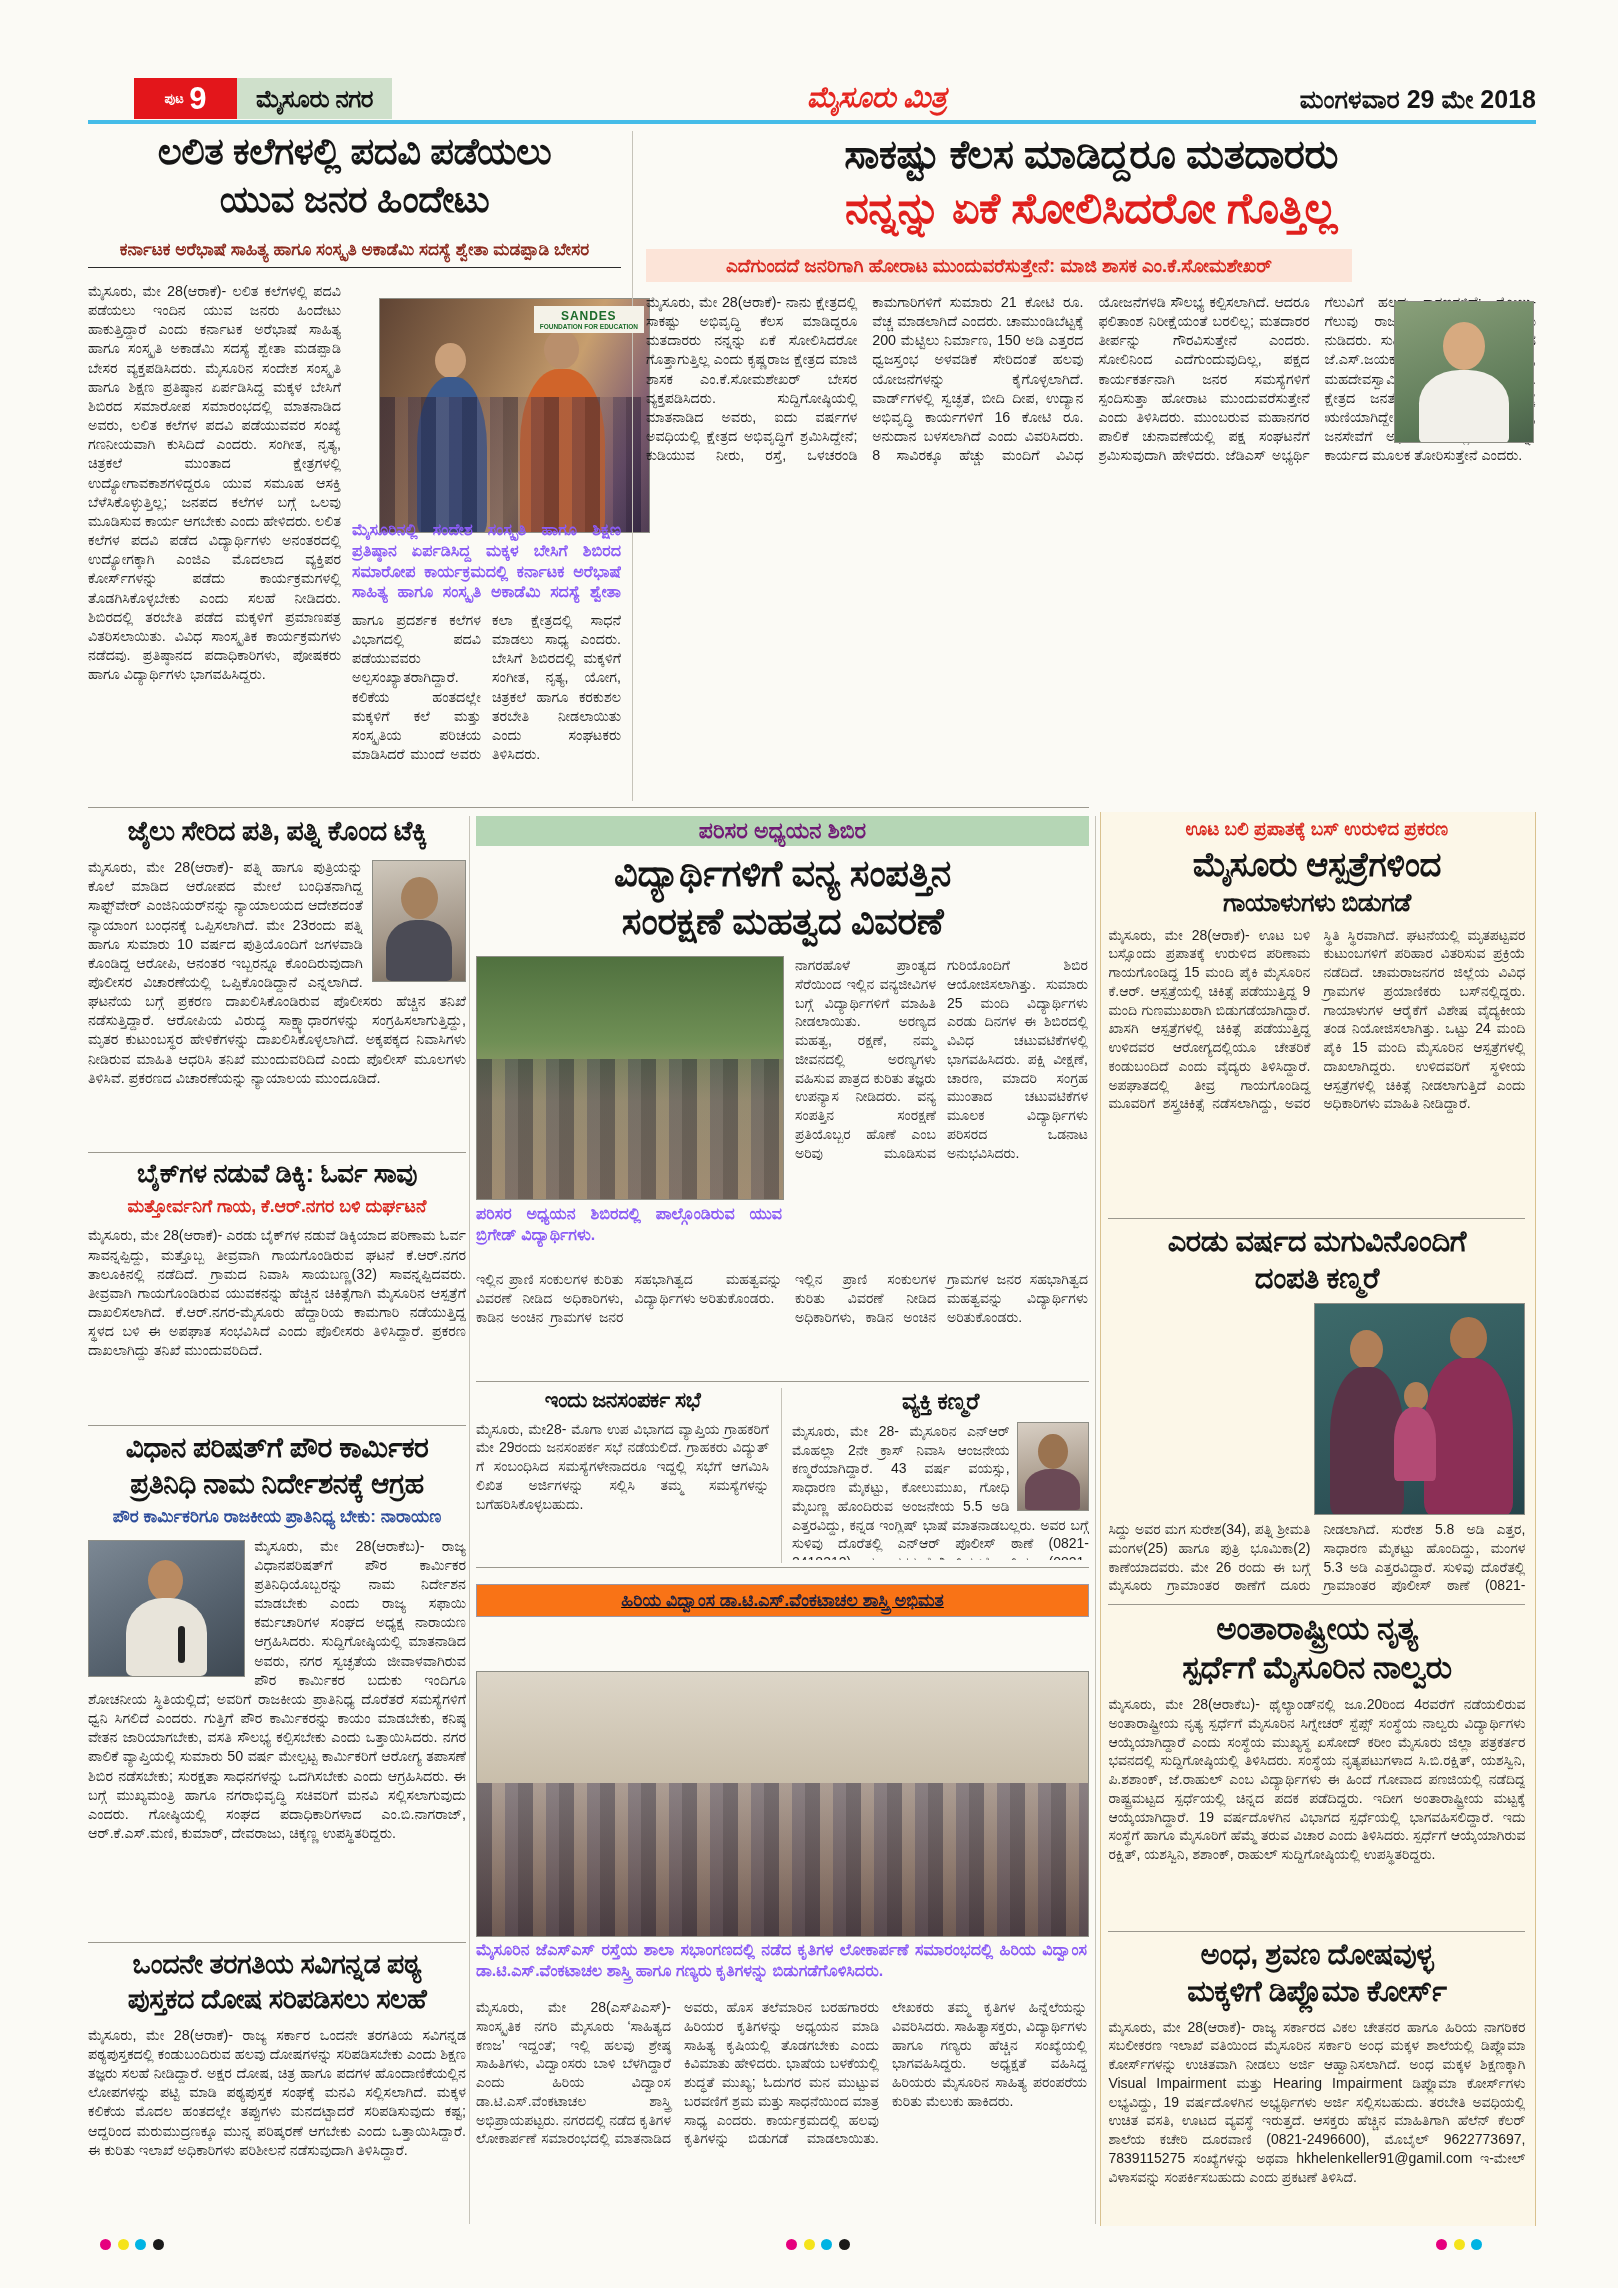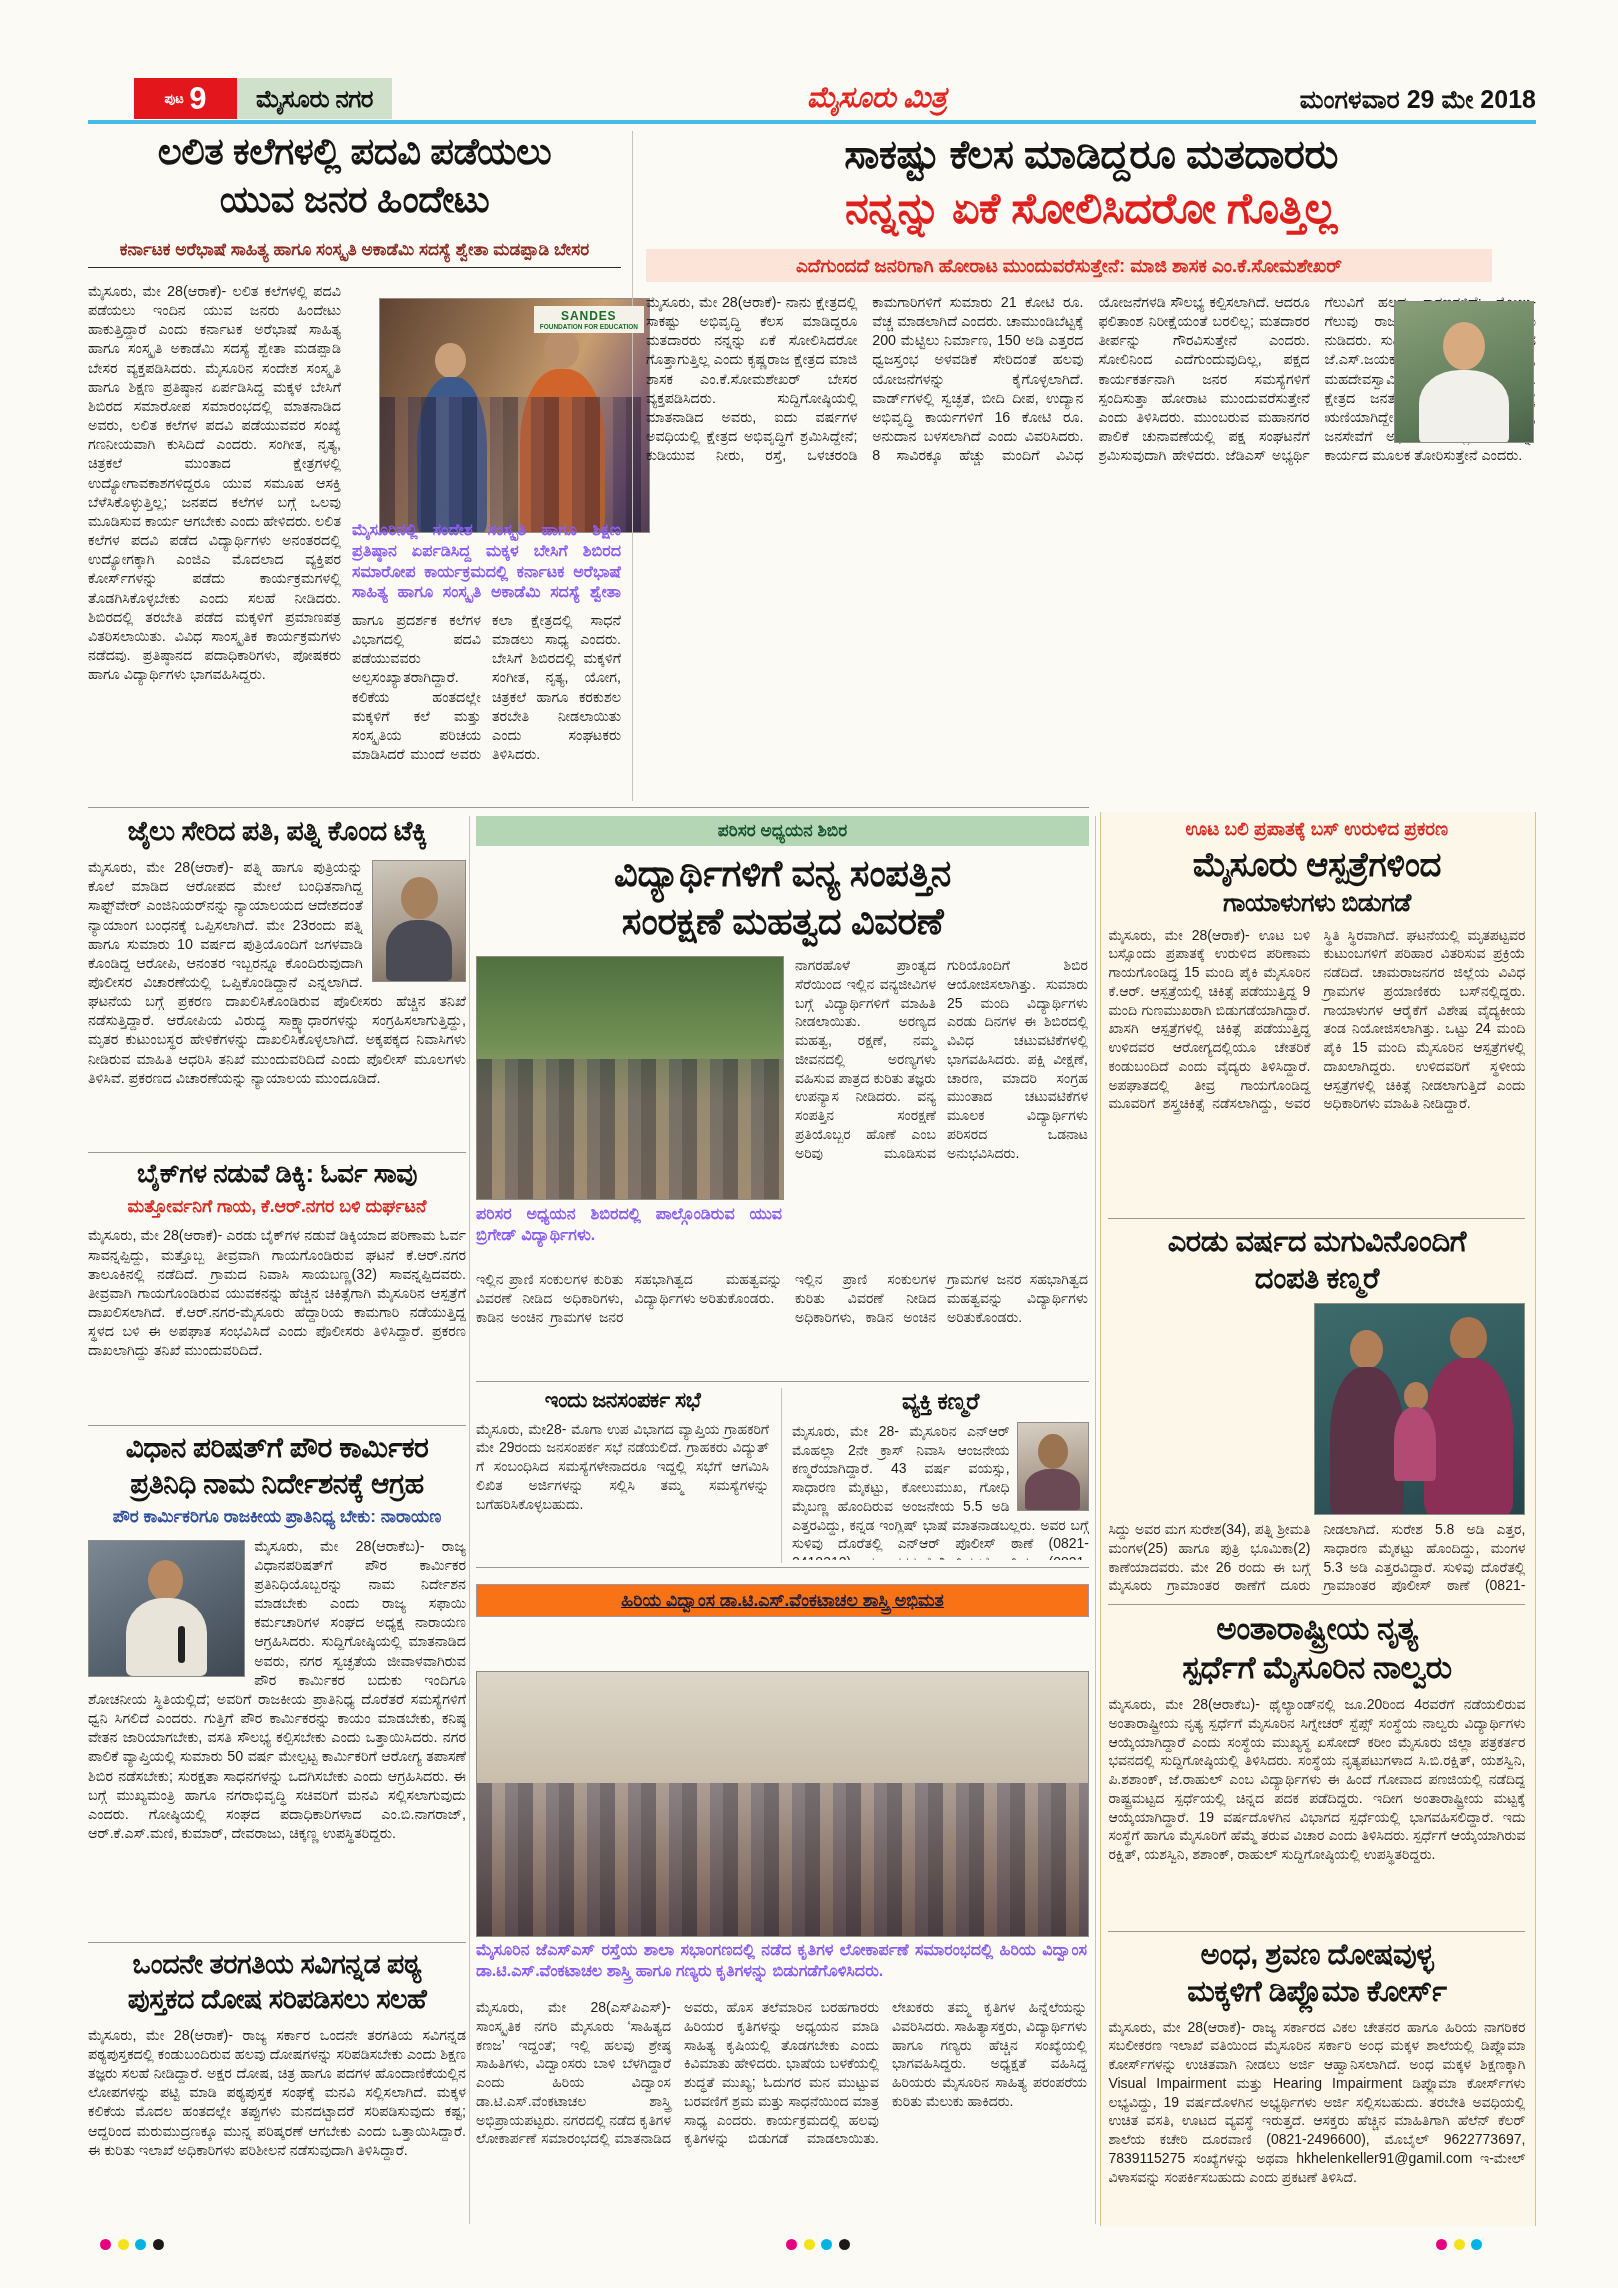--- a/index.html
+++ b/index.html
@@ -56,21 +56,21 @@
     </div>
     <div class="abs cap" style="left:264px;top:389px;width:269px;height:85px;">ಮೈಸೂರಿನಲ್ಲಿ ಸಂದೇಶ ಸಂಸ್ಕೃತಿ ಹಾಗೂ ಶಿಕ್ಷಣ ಪ್ರತಿಷ್ಠಾನ ಏರ್ಪಡಿಸಿದ್ದ ಮಕ್ಕಳ ಬೇಸಿಗೆ ಶಿಬಿರದ ಸಮಾರೋಪ ಕಾರ್ಯಕ್ರಮದಲ್ಲಿ ಕರ್ನಾಟಕ ಅರೆಭಾಷೆ ಸಾಹಿತ್ಯ ಹಾಗೂ ಸಂಸ್ಕೃತಿ ಅಕಾಡೆಮಿ ಸದಸ್ಯೆ ಶ್ವೇತಾ ಮಡಪ್ಪಾಡಿ ತರಬೇತಿ ಪಡೆದ ವಿದ್ಯಾರ್ಥಿಗಳಿಗೆ ಪ್ರಮಾಣಪತ್ರಗಳನ್ನು ವಿತರಿಸಿದರು.</div>
     <div class="abs body-text" style="left:264px;top:480px;width:269px;height:188px;column-count:2;column-gap:11px;">ಹಾಗೂ ಪ್ರದರ್ಶಕ ಕಲೆಗಳ ವಿಭಾಗದಲ್ಲಿ ಪದವಿ ಪಡೆಯುವವರು ಅಲ್ಪಸಂಖ್ಯಾತರಾಗಿದ್ದಾರೆ. ಕಲಿಕೆಯ ಹಂತದಲ್ಲೇ ಮಕ್ಕಳಿಗೆ ಕಲೆ ಮತ್ತು ಸಂಸ್ಕೃತಿಯ ಪರಿಚಯ ಮಾಡಿಸಿದರೆ ಮುಂದೆ ಅವರು ಕಲಾ ಕ್ಷೇತ್ರದಲ್ಲಿ ಸಾಧನೆ ಮಾಡಲು ಸಾಧ್ಯ ಎಂದರು. ಬೇಸಿಗೆ ಶಿಬಿರದಲ್ಲಿ ಮಕ್ಕಳಿಗೆ ಸಂಗೀತ, ನೃತ್ಯ, ಯೋಗ, ಚಿತ್ರಕಲೆ ಹಾಗೂ ಕರಕುಶಲ ತರಬೇತಿ ನೀಡಲಾಯಿತು ಎಂದು ಸಂಘಟಕರು ತಿಳಿಸಿದರು.</div>
   </div>
 
   <div class="abs vline" style="left:632px;top:131px;height:670px;"></div>
 
   <div class="abs" style="left:646px;top:131px;width:890px;height:670px;">
     <div class="hl center" style="font-size:40px;">ಸಾಕಷ್ಟು ಕೆಲಸ ಮಾಡಿದ್ದರೂ ಮತದಾರರು</div>
     <div class="hl center" style="font-size:43px;color:#e0201d;margin-top:7.4px;">ನನ್ನನ್ನು ಏಕೆ ಸೋಲಿಸಿದರೋ ಗೊತ್ತಿಲ್ಲ</div>
-    <div class="abs" style="left:0;top:118px;width:846px;height:33px;background:#fce4d8;display:flex;align-items:center;justify-content:center;">
+    <div class="abs" style="left:0;top:118px;width:706px;height:33px;background:#fce4d8;display:flex;align-items:center;justify-content:center;">
       <span class="kicker-red" style="font-size:18.5px;">ಎದೆಗುಂದದೆ ಜನರಿಗಾಗಿ ಹೋರಾಟ ಮುಂದುವರೆಸುತ್ತೇನೆ: ಮಾಜಿ ಶಾಸಕ ಎಂ.ಕೆ.ಸೋಮಶೇಖರ್</span>
     </div>
     <div class="abs body-text" style="left:0;top:162px;width:890px;height:506px;column-count:4;column-gap:14.8px;">ಮೈಸೂರು, ಮೇ 28(ಆರಾಕೆ)- ನಾನು ಕ್ಷೇತ್ರದಲ್ಲಿ ಸಾಕಷ್ಟು ಅಭಿವೃದ್ಧಿ ಕೆಲಸ ಮಾಡಿದ್ದರೂ ಮತದಾರರು ನನ್ನನ್ನು ಏಕೆ ಸೋಲಿಸಿದರೋ ಗೊತ್ತಾಗುತ್ತಿಲ್ಲ ಎಂದು ಕೃಷ್ಣರಾಜ ಕ್ಷೇತ್ರದ ಮಾಜಿ ಶಾಸಕ ಎಂ.ಕೆ.ಸೋಮಶೇಖರ್ ಬೇಸರ ವ್ಯಕ್ತಪಡಿಸಿದರು. ಸುದ್ದಿಗೋಷ್ಠಿಯಲ್ಲಿ ಮಾತನಾಡಿದ ಅವರು, ಐದು ವರ್ಷಗಳ ಅವಧಿಯಲ್ಲಿ ಕ್ಷೇತ್ರದ ಅಭಿವೃದ್ಧಿಗೆ ಶ್ರಮಿಸಿದ್ದೇನೆ; ಕುಡಿಯುವ ನೀರು, ರಸ್ತೆ, ಒಳಚರಂಡಿ ಕಾಮಗಾರಿಗಳಿಗೆ ಸುಮಾರು 21 ಕೋಟಿ ರೂ. ವೆಚ್ಚ ಮಾಡಲಾಗಿದೆ ಎಂದರು. ಚಾಮುಂಡಿಬೆಟ್ಟಕ್ಕೆ 200 ಮೆಟ್ಟಿಲು ನಿರ್ಮಾಣ, 150 ಅಡಿ ಎತ್ತರದ ಧ್ವಜಸ್ತಂಭ ಅಳವಡಿಕೆ ಸೇರಿದಂತೆ ಹಲವು ಯೋಜನೆಗಳನ್ನು ಕೈಗೊಳ್ಳಲಾಗಿದೆ. ವಾರ್ಡ್‌ಗಳಲ್ಲಿ ಸ್ವಚ್ಛತೆ, ಬೀದಿ ದೀಪ, ಉದ್ಯಾನ ಅಭಿವೃದ್ಧಿ ಕಾರ್ಯಗಳಿಗೆ 16 ಕೋಟಿ ರೂ. ಅನುದಾನ ಬಳಸಲಾಗಿದೆ ಎಂದು ವಿವರಿಸಿದರು. 8 ಸಾವಿರಕ್ಕೂ ಹೆಚ್ಚು ಮಂದಿಗೆ ವಿವಿಧ ಯೋಜನೆಗಳಡಿ ಸೌಲಭ್ಯ ಕಲ್ಪಿಸಲಾಗಿದೆ. ಆದರೂ ಫಲಿತಾಂಶ ನಿರೀಕ್ಷೆಯಂತೆ ಬರಲಿಲ್ಲ; ಮತದಾರರ ತೀರ್ಪನ್ನು ಗೌರವಿಸುತ್ತೇನೆ ಎಂದರು. ಸೋಲಿನಿಂದ ಎದೆಗುಂದುವುದಿಲ್ಲ, ಪಕ್ಷದ ಕಾರ್ಯಕರ್ತನಾಗಿ ಜನರ ಸಮಸ್ಯೆಗಳಿಗೆ ಸ್ಪಂದಿಸುತ್ತಾ ಹೋರಾಟ ಮುಂದುವರೆಸುತ್ತೇನೆ ಎಂದು ತಿಳಿಸಿದರು. ಮುಂಬರುವ ಮಹಾನಗರ ಪಾಲಿಕೆ ಚುನಾವಣೆಯಲ್ಲಿ ಪಕ್ಷ ಸಂಘಟನೆಗೆ ಶ್ರಮಿಸುವುದಾಗಿ ಹೇಳಿದರು. ಜೆಡಿಎಸ್ ಅಭ್ಯರ್ಥಿ ಗೆಲುವಿಗೆ ಹಲವು ಕಾರಣಗಳಿವೆ; ಸೋಲು-ಗೆಲುವು ರಾಜಕಾರಣದಲ್ಲಿ ಸಹಜ ಎಂದು ನುಡಿದರು. ಸುದ್ದಿಗೋಷ್ಠಿಯಲ್ಲಿ ಮುಖಂಡರಾದ ಜೆ.ಎಸ್.ಜಯಕುಮಾರ್, ಬಿ.ಕೆ.ಪ್ರಕಾಶ್, ಮಹದೇವಸ್ವಾಮಿ ಮತ್ತಿತರರು ಉಪಸ್ಥಿತರಿದ್ದರು. ಕ್ಷೇತ್ರದ ಜನತೆ ನೀಡಿದ ಪ್ರೀತಿ, ವಿಶ್ವಾಸಕ್ಕೆ ಋಣಿಯಾಗಿದ್ದೇನೆ ಎಂದು ಸ್ಮರಿಸಿದ ಅವರು, ಜನಸೇವೆಗೆ ಅಧಿಕಾರ ಬೇಕಿಲ್ಲ ಎಂಬುದನ್ನು ಕಾರ್ಯದ ಮೂಲಕ ತೋರಿಸುತ್ತೇನೆ ಎಂದರು.</div>
     <div class="photo plain" style="right:1.8px;top:170px;width:138px;height:140px;background:linear-gradient(160deg,#8aa07a,#5d7a58 70%,#49604a);">
       <span class="face" style="left:48px;top:20px;width:42px;height:48px;background:#d7aa80;"></span>
       <span class="torso" style="left:24px;top:68px;width:90px;height:74px;background:#f2f0ea;"></span>
     </div>
   </div>
 
   <div class="abs hline" style="left:88px;top:807px;width:1001px;"></div>
@@ -115,21 +115,21 @@
   <div class="abs" style="left:88px;top:1949px;width:378px;height:275px;">
     <div class="hl center" style="font-size:27px;">ಒಂದನೇ ತರಗತಿಯ ಸವಿಗನ್ನಡ ಪಠ್ಯ</div>
     <div class="hl center" style="font-size:27px;margin-top:3.7px;">ಪುಸ್ತಕದ ದೋಷ ಸರಿಪಡಿಸಲು ಸಲಹೆ</div>
     <div class="body-text" style="margin-top:11px;height:181px;">ಮೈಸೂರು, ಮೇ 28(ಆರಾಕೆ)- ರಾಜ್ಯ ಸರ್ಕಾರ ಒಂದನೇ ತರಗತಿಯ ಸವಿಗನ್ನಡ ಪಠ್ಯಪುಸ್ತಕದಲ್ಲಿ ಕಂಡುಬಂದಿರುವ ಹಲವು ದೋಷಗಳನ್ನು ಸರಿಪಡಿಸಬೇಕು ಎಂದು ಶಿಕ್ಷಣ ತಜ್ಞರು ಸಲಹೆ ನೀಡಿದ್ದಾರೆ. ಅಕ್ಷರ ದೋಷ, ಚಿತ್ರ ಹಾಗೂ ಪದಗಳ ಹೊಂದಾಣಿಕೆಯಲ್ಲಿನ ಲೋಪಗಳನ್ನು ಪಟ್ಟಿ ಮಾಡಿ ಪಠ್ಯಪುಸ್ತಕ ಸಂಘಕ್ಕೆ ಮನವಿ ಸಲ್ಲಿಸಲಾಗಿದೆ. ಮಕ್ಕಳ ಕಲಿಕೆಯ ಮೊದಲ ಹಂತದಲ್ಲೇ ತಪ್ಪುಗಳು ಮನದಟ್ಟಾದರೆ ಸರಿಪಡಿಸುವುದು ಕಷ್ಟ; ಆದ್ದರಿಂದ ಮರುಮುದ್ರಣಕ್ಕೂ ಮುನ್ನ ಪರಿಷ್ಕರಣೆ ಆಗಬೇಕು ಎಂದು ಒತ್ತಾಯಿಸಿದ್ದಾರೆ. ಈ ಕುರಿತು ಇಲಾಖೆ ಅಧಿಕಾರಿಗಳು ಪರಿಶೀಲನೆ ನಡೆಸುವುದಾಗಿ ತಿಳಿಸಿದ್ದಾರೆ.</div>
   </div>
 
   <div class="abs vline" style="left:469px;top:816px;height:1408px;"></div>
 
   <div class="abs" style="left:476px;top:816px;width:613px;height:561px;">
     <div style="height:29.5px;background:#b5d6b5;display:flex;align-items:center;justify-content:center;">
-      <span style="font-size:17px;font-weight:bold;color:#14532d;">ಪರಿಸರ ಅಧ್ಯಯನ ಶಿಬಿರ</span>
+      <span style="font-size:22px;font-weight:bold;color:#701a75;">ಪರಿಸರ ಅಧ್ಯಯನ ಶಿಬಿರ</span>
     </div>
     <div class="hl center" style="font-size:37px;margin-top:7.4px;">ವಿದ್ಯಾರ್ಥಿಗಳಿಗೆ ವನ್ಯ ಸಂಪತ್ತಿನ</div>
     <div class="hl center" style="font-size:37px;margin-top:5.5px;">ಸಂರಕ್ಷಣೆ ಮಹತ್ವದ ವಿವರಣೆ</div>
     <div class="photo" style="left:0;top:140px;width:306px;height:242px;background:linear-gradient(180deg,#50713f 0%,#6f8f55 35%,#a8a478 60%,#b9a77c 100%);"></div>
     <div class="abs cap" style="left:0;top:388px;width:306px;height:59px;">ಪರಿಸರ ಅಧ್ಯಯನ ಶಿಬಿರದಲ್ಲಿ ಪಾಲ್ಗೊಂಡಿರುವ ಯುವ ಬ್ರಿಗೇಡ್ ವಿದ್ಯಾರ್ಥಿಗಳು.</div>
     <div class="abs body-text" style="left:319px;top:140px;width:293px;height:310px;column-count:2;column-gap:11px;font-size:14px;">ನಾಗರಹೊಳೆ ಪ್ರಾಂತ್ಯದ ಸೆರೆಯಿಂದ ಇಲ್ಲಿನ ವನ್ಯಜೀವಿಗಳ ಬಗ್ಗೆ ವಿದ್ಯಾರ್ಥಿಗಳಿಗೆ ಮಾಹಿತಿ ನೀಡಲಾಯಿತು. ಅರಣ್ಯದ ಮಹತ್ವ, ರಕ್ಷಣೆ, ನಮ್ಮ ಜೀವನದಲ್ಲಿ ಅರಣ್ಯಗಳು ವಹಿಸುವ ಪಾತ್ರದ ಕುರಿತು ತಜ್ಞರು ಉಪನ್ಯಾಸ ನೀಡಿದರು. ವನ್ಯ ಸಂಪತ್ತಿನ ಸಂರಕ್ಷಣೆ ಪ್ರತಿಯೊಬ್ಬರ ಹೊಣೆ ಎಂಬ ಅರಿವು ಮೂಡಿಸುವ ಗುರಿಯೊಂದಿಗೆ ಶಿಬಿರ ಆಯೋಜಿಸಲಾಗಿತ್ತು. ಸುಮಾರು 25 ಮಂದಿ ವಿದ್ಯಾರ್ಥಿಗಳು ಎರಡು ದಿನಗಳ ಈ ಶಿಬಿರದಲ್ಲಿ ವಿವಿಧ ಚಟುವಟಿಕೆಗಳಲ್ಲಿ ಭಾಗವಹಿಸಿದರು. ಪಕ್ಷಿ ವೀಕ್ಷಣೆ, ಚಾರಣ, ಮಾದರಿ ಸಂಗ್ರಹ ಮುಂತಾದ ಚಟುವಟಿಕೆಗಳ ಮೂಲಕ ವಿದ್ಯಾರ್ಥಿಗಳು ಪರಿಸರದ ಒಡನಾಟ ಅನುಭವಿಸಿದರು.</div>
     <div class="abs body-text" style="left:0;top:454px;width:306px;height:102px;column-count:2;column-gap:11px;font-size:14px;">ಇಲ್ಲಿನ ಪ್ರಾಣಿ ಸಂಕುಲಗಳ ಕುರಿತು ವಿವರಣೆ ನೀಡಿದ ಅಧಿಕಾರಿಗಳು, ಕಾಡಿನ ಅಂಚಿನ ಗ್ರಾಮಗಳ ಜನರ ಸಹಭಾಗಿತ್ವದ ಮಹತ್ವವನ್ನು ವಿದ್ಯಾರ್ಥಿಗಳು ಅರಿತುಕೊಂಡರು.</div>
     <div class="abs body-text" style="left:319px;top:454px;width:293px;height:102px;column-count:2;column-gap:11px;font-size:14px;">ಇಲ್ಲಿನ ಪ್ರಾಣಿ ಸಂಕುಲಗಳ ಕುರಿತು ವಿವರಣೆ ನೀಡಿದ ಅಧಿಕಾರಿಗಳು, ಕಾಡಿನ ಅಂಚಿನ ಗ್ರಾಮಗಳ ಜನರ ಸಹಭಾಗಿತ್ವದ ಮಹತ್ವವನ್ನು ವಿದ್ಯಾರ್ಥಿಗಳು ಅರಿತುಕೊಂಡರು.</div>
   </div>
 

